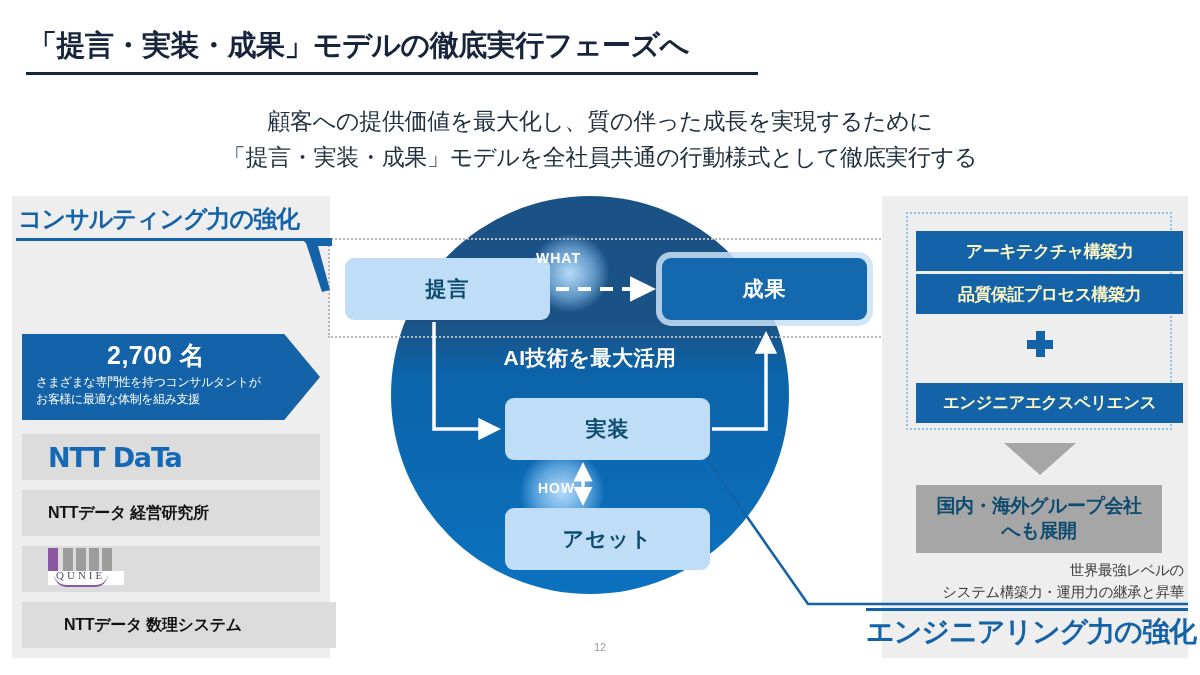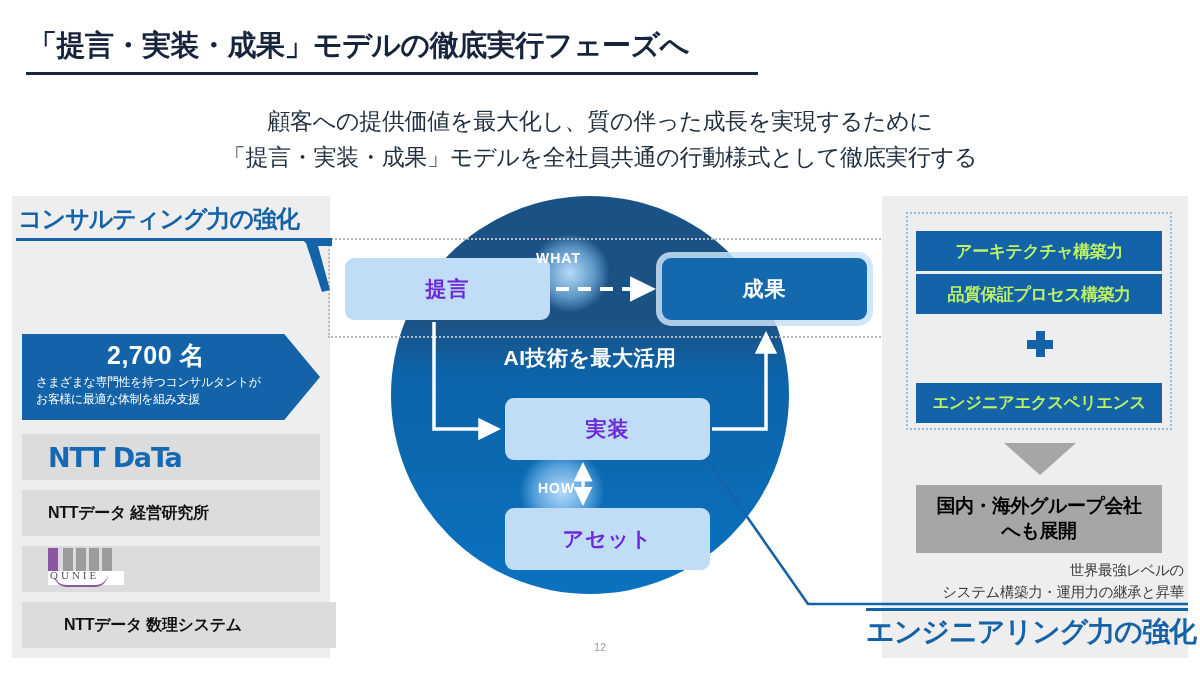--- a/index.html
+++ b/index.html
@@ -71,21 +71,21 @@
     padding-left:26px;font-size:27px;font-weight:bold;color:#1569b4;
     letter-spacing:-1.2px;line-height:1;font-family:"DejaVu Sans",sans-serif;
   }
   .qunie{position:relative;margin-left:26px;width:76px;height:40px;}
   .qunie .bar{position:absolute;bottom:7px;width:10px;background:#9c9c9c;}
   .qunie .bar.p{background:#8b57a0;}
   .qunie .wm{
     position:absolute;left:0;bottom:4px;width:76px;height:14px;background:#ffffff;
   }
   .qunie .txt{
-    position:absolute;left:2px;bottom:8px;font-size:11px;color:#5b4a66;
+    position:absolute;left:8px;bottom:8px;font-size:11px;color:#5b4a66;
     letter-spacing:3px;font-family:"Liberation Serif",serif;margin-top:28px;
   }
   .qunie .swoosh{
     position:absolute;left:6px;bottom:2px;width:54px;height:11px;
     border-bottom:2px solid #8b57a0;border-radius:0 0 40px 40px;
   }
 
   
   .circle{
     position:absolute;left:391px;top:196px;width:398px;height:398px;border-radius:50%;
@@ -104,21 +104,21 @@
     position:absolute;left:328px;top:238px;width:568px;height:100px;
     border:2px dotted #b9b9b9;box-sizing:border-box;
   }
 
   
   .node{
     position:absolute;border-radius:9px;
     display:flex;align-items:center;justify-content:center;
     font-size:21px;font-weight:bold;letter-spacing:1px;
   }
-  .node.light{background:#bfddf7;color:#6d28d9;}
+  .node.light{background:#bfddf7;color:#0c4a6e;}
   .node.dark{background:#1468ae;color:#ffffff;box-shadow:0 0 0 6px rgba(201,226,248,0.85);}
   .n-teigen{left:345px;top:258px;width:205px;height:62px;}
   .n-seika{left:662px;top:258px;width:205px;height:62px;}
   .n-jisso{left:505px;top:398px;width:205px;height:62px;}
   .n-asset{left:505px;top:508px;width:205px;height:62px;}
 
   .kw{
     position:absolute;font-size:14px;font-weight:bold;color:#ffffff;letter-spacing:1px;
   }
   .kw-what{left:536px;top:250px;}
@@ -131,42 +131,42 @@
 
   
   .panel-right{
     position:absolute;left:882px;top:196px;width:306px;height:462px;background:#eeeeee;
   }
   .dash-right{
     position:absolute;left:906px;top:212px;width:266px;height:218px;
     border:2px dotted #8fc0e6;box-sizing:border-box;
   }
   .cap{
-    position:absolute;left:916px;width:246px;height:40px;background:#1463a8;
+    position:absolute;left:916px;width:267px;height:40px;background:#1463a8;
     display:flex;align-items:center;justify-content:center;
-    font-size:17px;font-weight:bold;color:#bef264;letter-spacing:-0.5px;text-align:right;
+    font-size:17px;font-weight:bold;color:#fef9c3;letter-spacing:-0.5px;text-align:right;
   }
   .cap-1{top:231px;}
   .cap-2{top:274px;}
   .cap-3{top:383px;font-size:16.5px;}
   .plus{
     position:absolute;left:1027px;top:331px;width:26px;height:26px;color:#1463a8;
   }
   .plus i{position:absolute;background:#1463a8;}
   .plus i.h{left:0;top:9px;width:26px;height:9px;}
   .plus i.v{left:9px;top:0;width:9px;height:26px;}
 
   .down-arrow{
     position:absolute;left:1004px;top:443px;width:72px;height:32px;
     background:#a6a6a6;clip-path:polygon(0 0,100% 0,50% 100%);
   }
   .grey-box{
     position:absolute;left:916px;top:485px;width:246px;height:68px;background:#a6a6a6;
     display:flex;align-items:center;justify-content:center;text-align:center;
-    font-size:19px;font-weight:bold;color:#000000;line-height:1.3;letter-spacing:-0.5px;
+    font-size:19px;font-weight:bold;color:#0c4a6e;line-height:1.3;letter-spacing:-0.5px;
   }
   .right-sub{
     position:absolute;left:888px;top:560px;width:296px;text-align:right;
     font-size:14.5px;color:#3b3b3b;line-height:1.5;letter-spacing:-0.4px;padding-right:6px;
   }
   .right-head-rule{
     position:absolute;left:866px;top:608px;width:322px;height:3px;background:#1463a8;
   }
   .right-head{
     position:absolute;left:866px;top:613px;width:322px;text-align:center;

